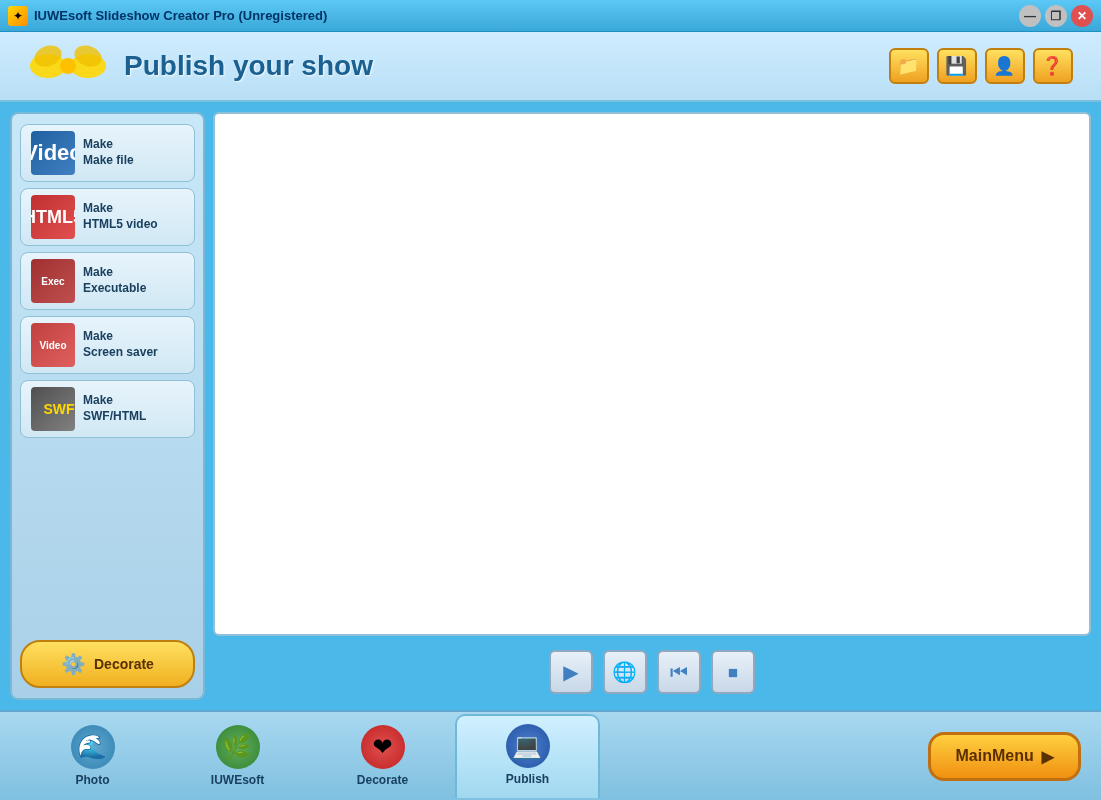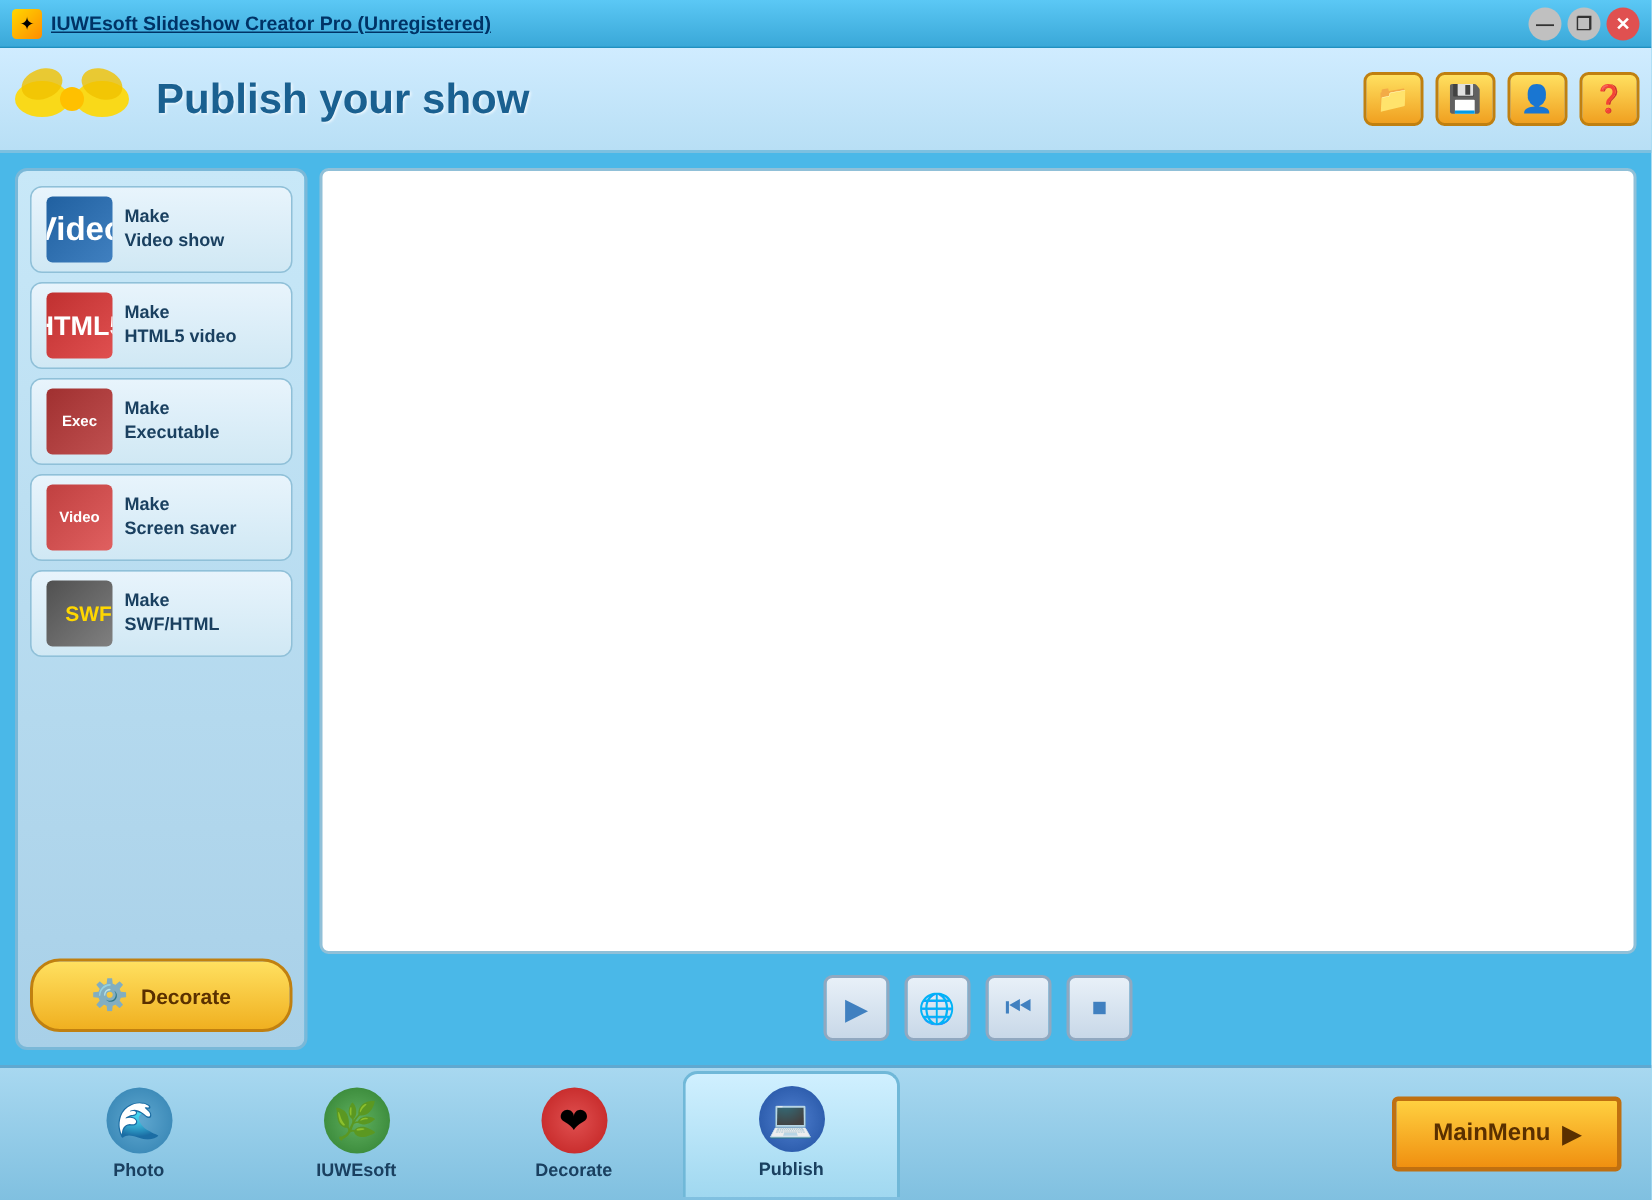--- a/index.html
+++ b/index.html
@@ -34,21 +34,20 @@
       border-radius: 3px;
       display: flex;
       align-items: center;
       justify-content: center;
       font-size: 12px;
     }
     .title-text {
       color: #003366;
       font-size: 13px;
       font-weight: bold;
-      text-decoration: underline;
     }
     .title-buttons {
       display: flex;
       gap: 4px;
     }
     .title-btn {
       width: 22px;
       height: 22px;
       border-radius: 50%;
       border: none;
@@ -62,21 +61,21 @@
     .title-btn-min { background: #c0c0c0; color: #333; }
     .title-btn-max { background: #c0c0c0; color: #333; }
     .title-btn-close { background: #e05050; color: white; }
 
     
     .header {
       background: linear-gradient(to bottom, #d0ecff, #b8dff5);
       height: 70px;
       display: flex;
       align-items: center;
-      padding: 0 8px;
+      padding: 0 28px;
       gap: 16px;
       border-bottom: 2px solid #7cc0e0;
     }
     .header-logo {
       width: 80px;
       height: 60px;
       position: relative;
     }
     .header-logo svg {
       width: 100%;
@@ -254,21 +253,21 @@
     .nav-label {
       font-size: 12px;
       font-weight: bold;
       color: #1a4060;
     }
 
     .main-menu-btn {
       margin-left: auto;
       background: linear-gradient(to bottom, #ffd040, #f09010);
       border: 3px solid #c07010;
-      border-radius: 4px;
+      border-radius: 16px;
       padding: 12px 24px;
       cursor: pointer;
       font-size: 16px;
       font-weight: bold;
       color: #5a3000;
       display: flex;
       align-items: center;
       gap: 8px;
     }
 
@@ -321,21 +320,21 @@
 <div class="main-content">
 
   <div class="left-panel">
 
     <div class="menu-item">
       <div class="menu-item-icon video-icon">
         <span class="video-thumb">Video</span>
       </div>
       <div class="menu-item-label">
         <div>Make</div>
-        <div>Video show</div>
+        <div>Make file</div>
       </div>
     </div>
 
     <div class="menu-item">
       <div class="menu-item-icon html5-icon">
         <span class="html5-thumb">HTML5</span>
       </div>
       <div class="menu-item-label">
         <div>Make</div>
         <div>HTML5 video</div>

